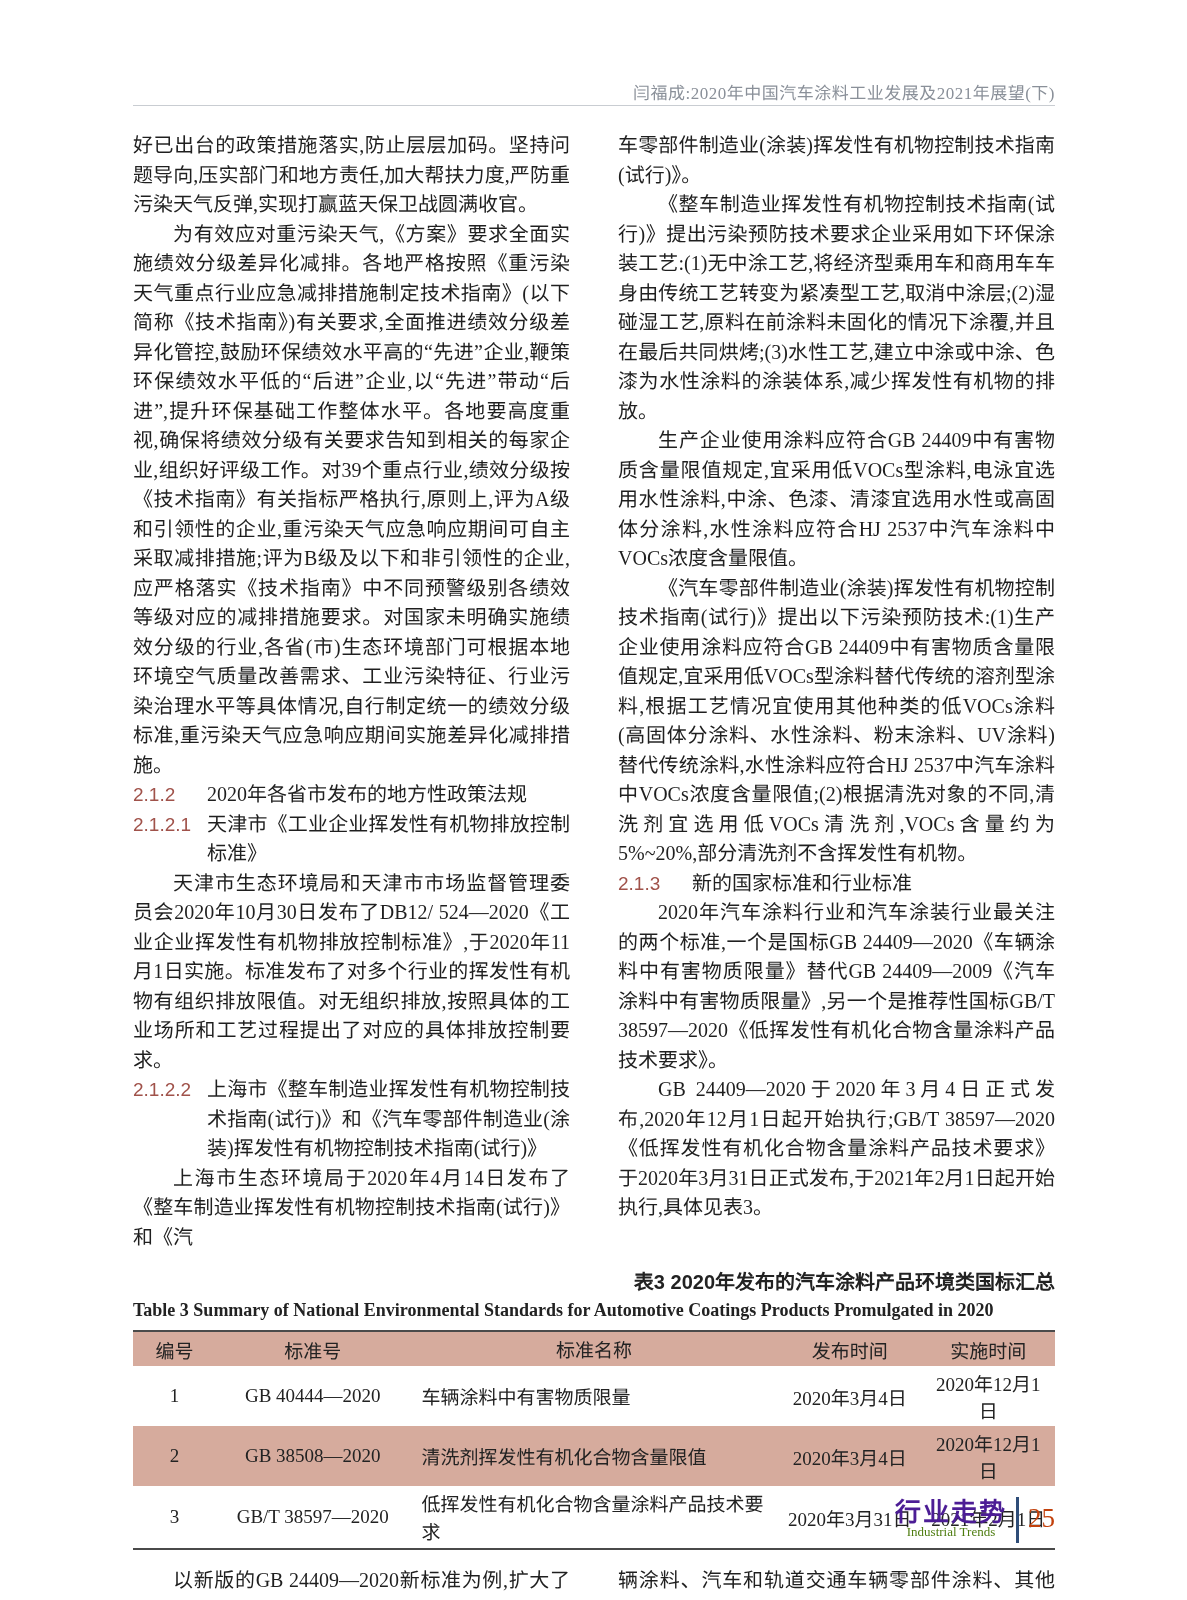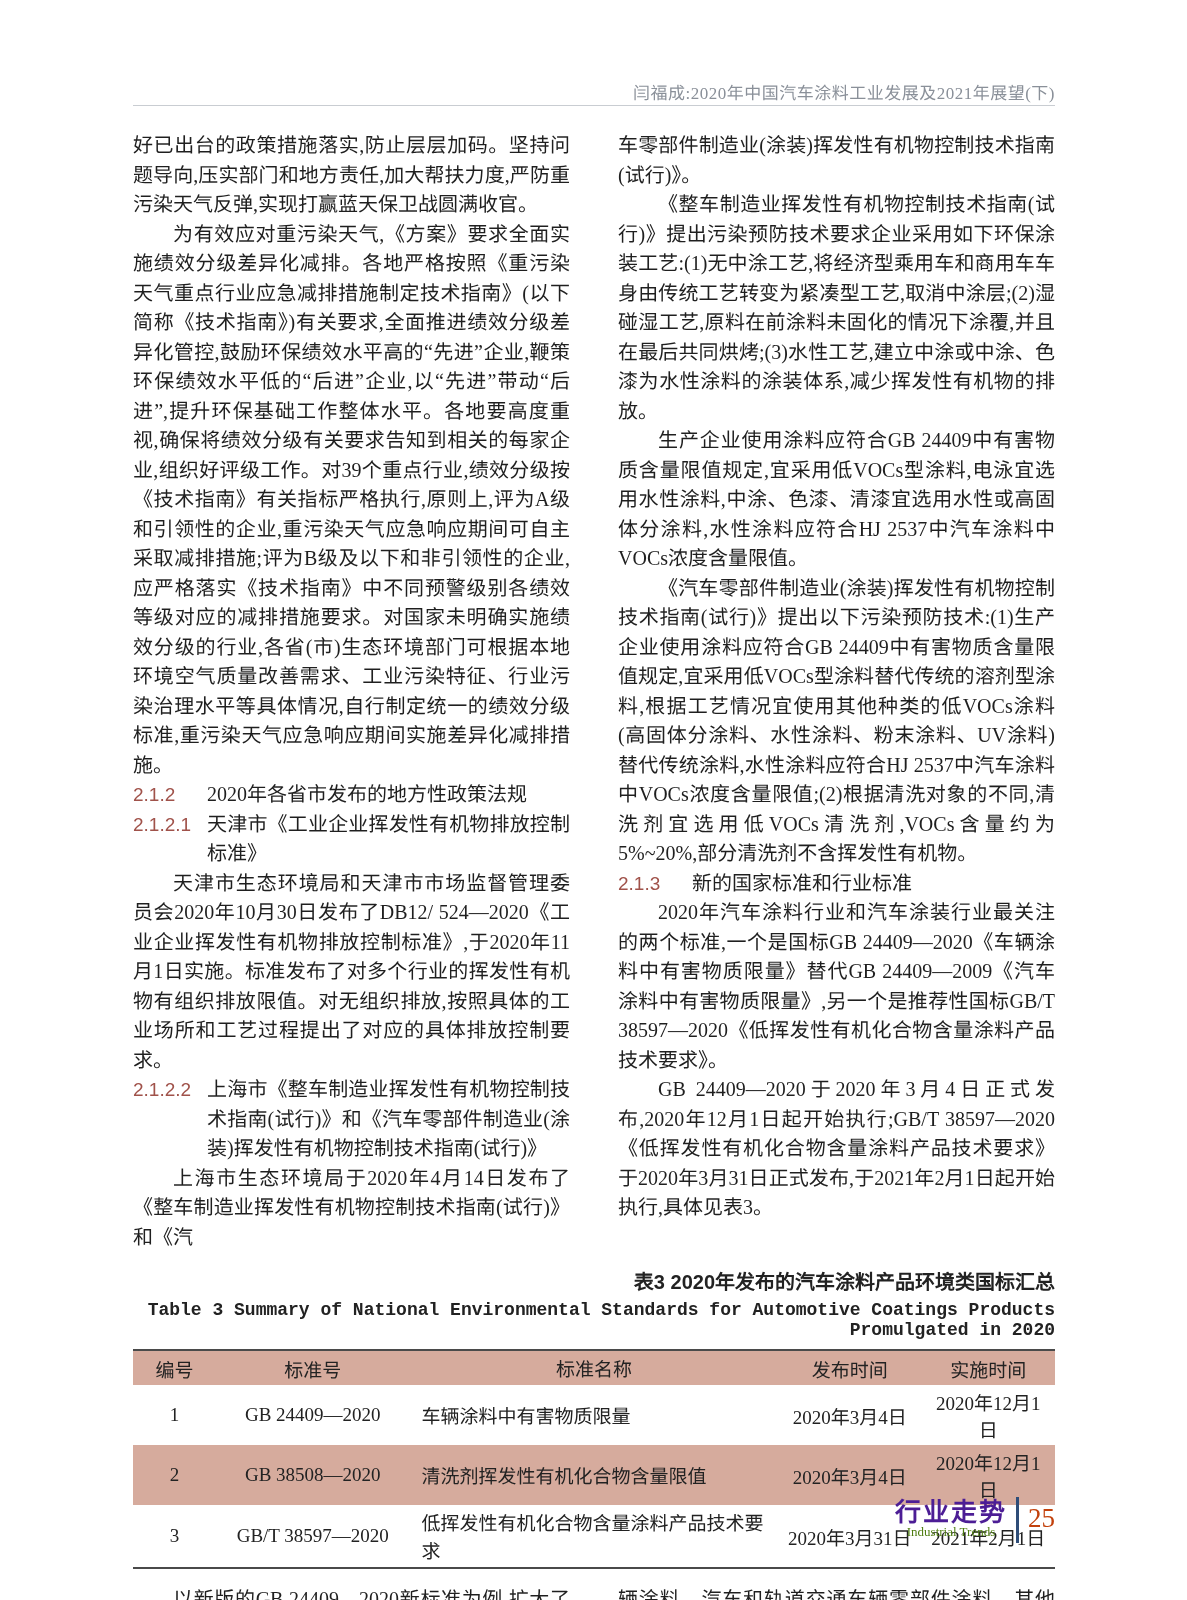--- a/index.html
+++ b/index.html
@@ -31,22 +31,22 @@
     font-size:19px; min-width:58px; margin-right:16px; white-space:nowrap;
   }
   .htext { flex:1; text-align:justify; color:#1f1f1f; }
   
   .table-block { margin-top:14px; }
   .tbl-title-cn {
     text-align:right; font-weight:bold; font-size:20px; color:#222;
     font-family:"Liberation Sans", sans-serif;
   }
   .tbl-title-en {
-    text-align:right; font-weight:bold; font-size:18px; margin-top:5px;
-    font-family:Liberation Mono, monospace; color:#222;
+    text-align:left; font-weight:bold; font-size:18px; margin-top:5px;
+    font-family:Liberation Serif, serif; color:#222;
   }
   table.std {
     width:100%; border-collapse:collapse; margin-top:9px;
     border-top:2px solid #4a4a4a; border-bottom:2px solid #4a4a4a;
     font-size:19px;
   }
   table.std th, table.std td {
     font-weight:normal; padding:3px 6px; text-align:center; height:24px;
     color:#222;
   }
@@ -129,21 +129,21 @@
               <th>编号</th>
               <th>标准号</th>
               <th>标准名称</th>
               <th>发布时间</th>
               <th>实施时间</th>
             </tr>
           </thead>
         <tbody id="tbl-body">
             <tr>
               <td>1</td>
-              <td>GB 24409—2020</td>
+              <td>GB 40444—2020</td>
               <td>车辆涂料中有害物质限量</td>
               <td>2020年3月4日</td>
               <td>2020年12月1日</td>
             </tr>
             <tr class="alt">
               <td>2</td>
               <td>GB 38508—2020</td>
               <td>清洗剂挥发性有机化合物含量限值</td>
               <td>2020年3月4日</td>
               <td>2020年12月1日</td>

